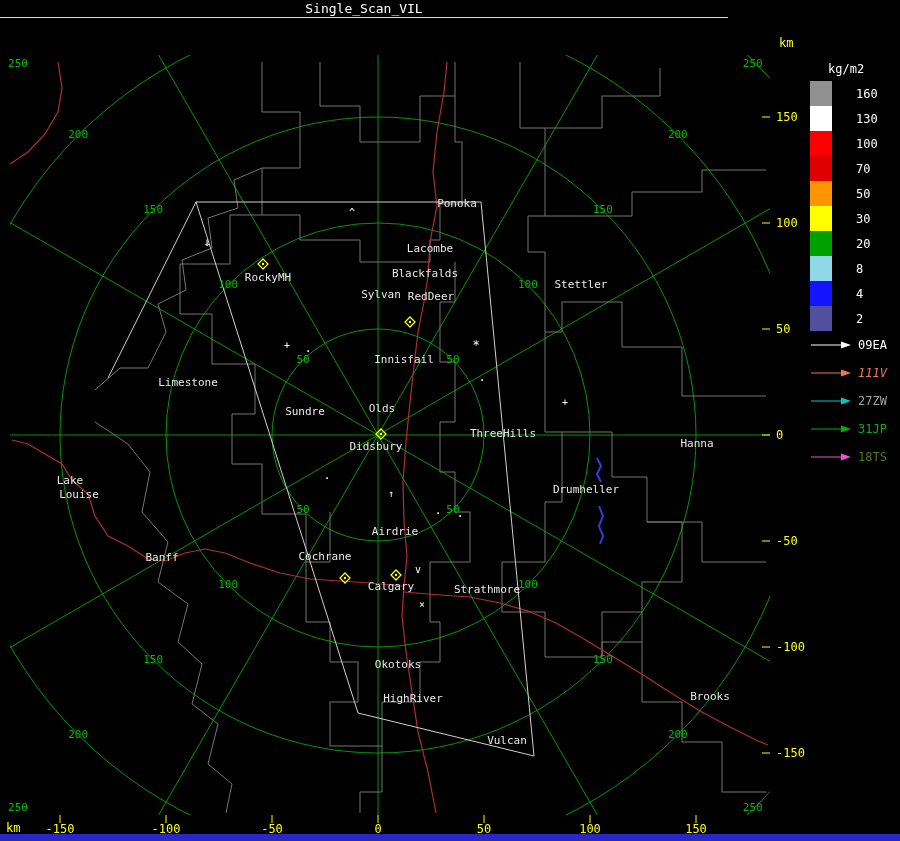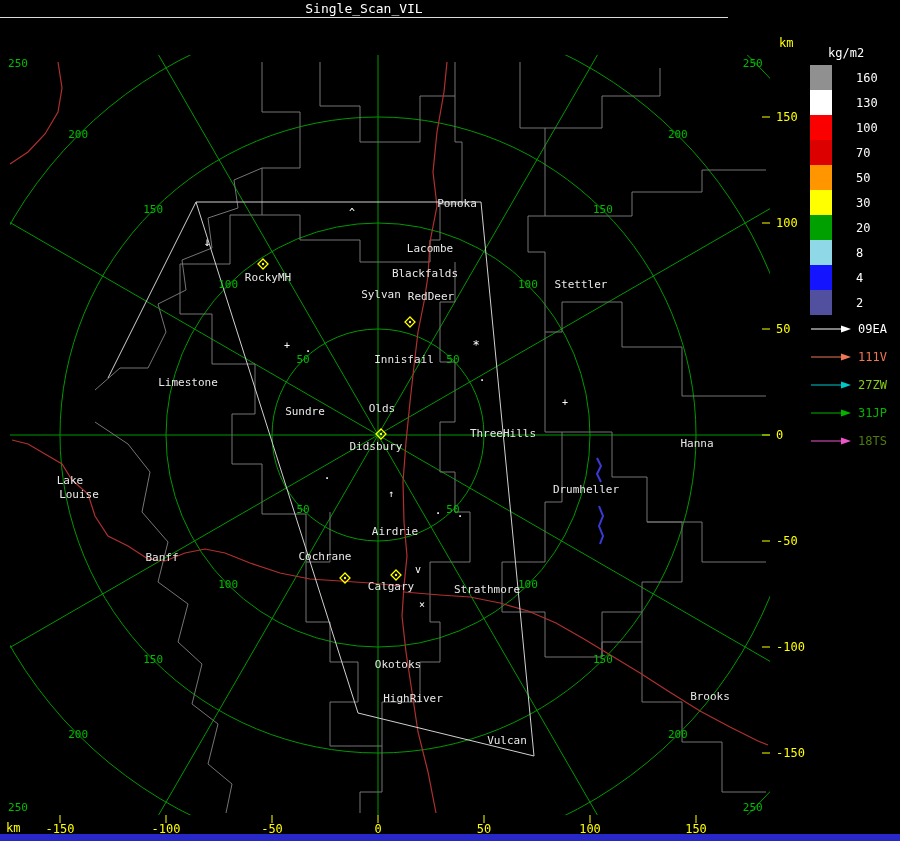--- a/index.html
+++ b/index.html
@@ -6,21 +6,21 @@
   html,body{background:#000;width:900px;height:841px;overflow:hidden;
     font-family:"DejaVu Sans Mono",monospace}
   .app{position:relative;width:900px;height:841px;background:#000}
   .titlebar{position:absolute;left:0;top:0;width:728px;height:18px;
     border-bottom:1px solid #dcdcdc;text-align:center;color:#fff;
     font-size:13px;line-height:17px;z-index:3}
   .timestamp{position:absolute;left:8px;top:33px;color:#ffff00;font-size:13px;z-index:3}
   .unit-topright{position:absolute;left:779px;top:36px;color:#ffff00;font-size:12px;z-index:3}
   .unit-bottomleft{position:absolute;left:6px;top:821px;color:#ffff00;font-size:12px;z-index:3}
   #map{position:absolute;left:0;top:0;z-index:1}
-  .legend{position:absolute;left:810px;top:46px;width:90px;z-index:3}
+  .legend{position:absolute;left:810px;top:62px;width:90px;z-index:3}
   .cb-unit{color:#fff;font-size:12px;margin-left:18px;margin-bottom:5px}
   .cb-row{display:flex;align-items:center;height:25px}
   .cb-swatch{width:22px;height:25px;flex:none}
   .cb-label{color:#fff;font-size:12px;margin-left:24px}
   #stations{}
   .st-row{display:flex;align-items:center;height:28px}
   .st-row span{font-size:12px;margin-left:6px}
   .bottombar{position:absolute;left:0;top:834px;width:900px;height:7px;z-index:3}
 </style>
 </head>
@@ -228,28 +228,28 @@
             <line x1="1" y1="6" x2="31" y2="6" stroke="#ffffff" stroke-width="1"></line>
             <polygon points="31,2.5 41,6 31,9.5" fill="#ffffff"></polygon>
           </svg>
           <span style="color: rgb(255, 255, 255);">09EA</span>
         </div>
         <div class="st-row">
           <svg width="42" height="12">
             <line x1="1" y1="6" x2="31" y2="6" stroke="#ee7755" stroke-width="1"></line>
             <polygon points="31,2.5 41,6 31,9.5" fill="#ee7755"></polygon>
           </svg>
-          <span style="color: rgb(238, 119, 85);">111V</span>
+          <span style="color: rgb(238, 119, 85); font-style: italic;">111V</span>
         </div>
         <div class="st-row">
           <svg width="42" height="12">
             <line x1="1" y1="6" x2="31" y2="6" stroke="#00c8c8" stroke-width="1"></line>
             <polygon points="31,2.5 41,6 31,9.5" fill="#00c8c8"></polygon>
           </svg>
-          <span style="color: #84cc16;">27ZW</span>
+          <span style="color: #a3a3a3;">27ZW</span>
         </div>
         <div class="st-row">
           <svg width="42" height="12">
             <line x1="1" y1="6" x2="31" y2="6" stroke="#00b400" stroke-width="1"></line>
             <polygon points="31,2.5 41,6 31,9.5" fill="#00b400"></polygon>
           </svg>
           <span style="color: rgb(0, 180, 0);">31JP</span>
         </div>
         <div class="st-row">
           <svg width="42" height="12">

